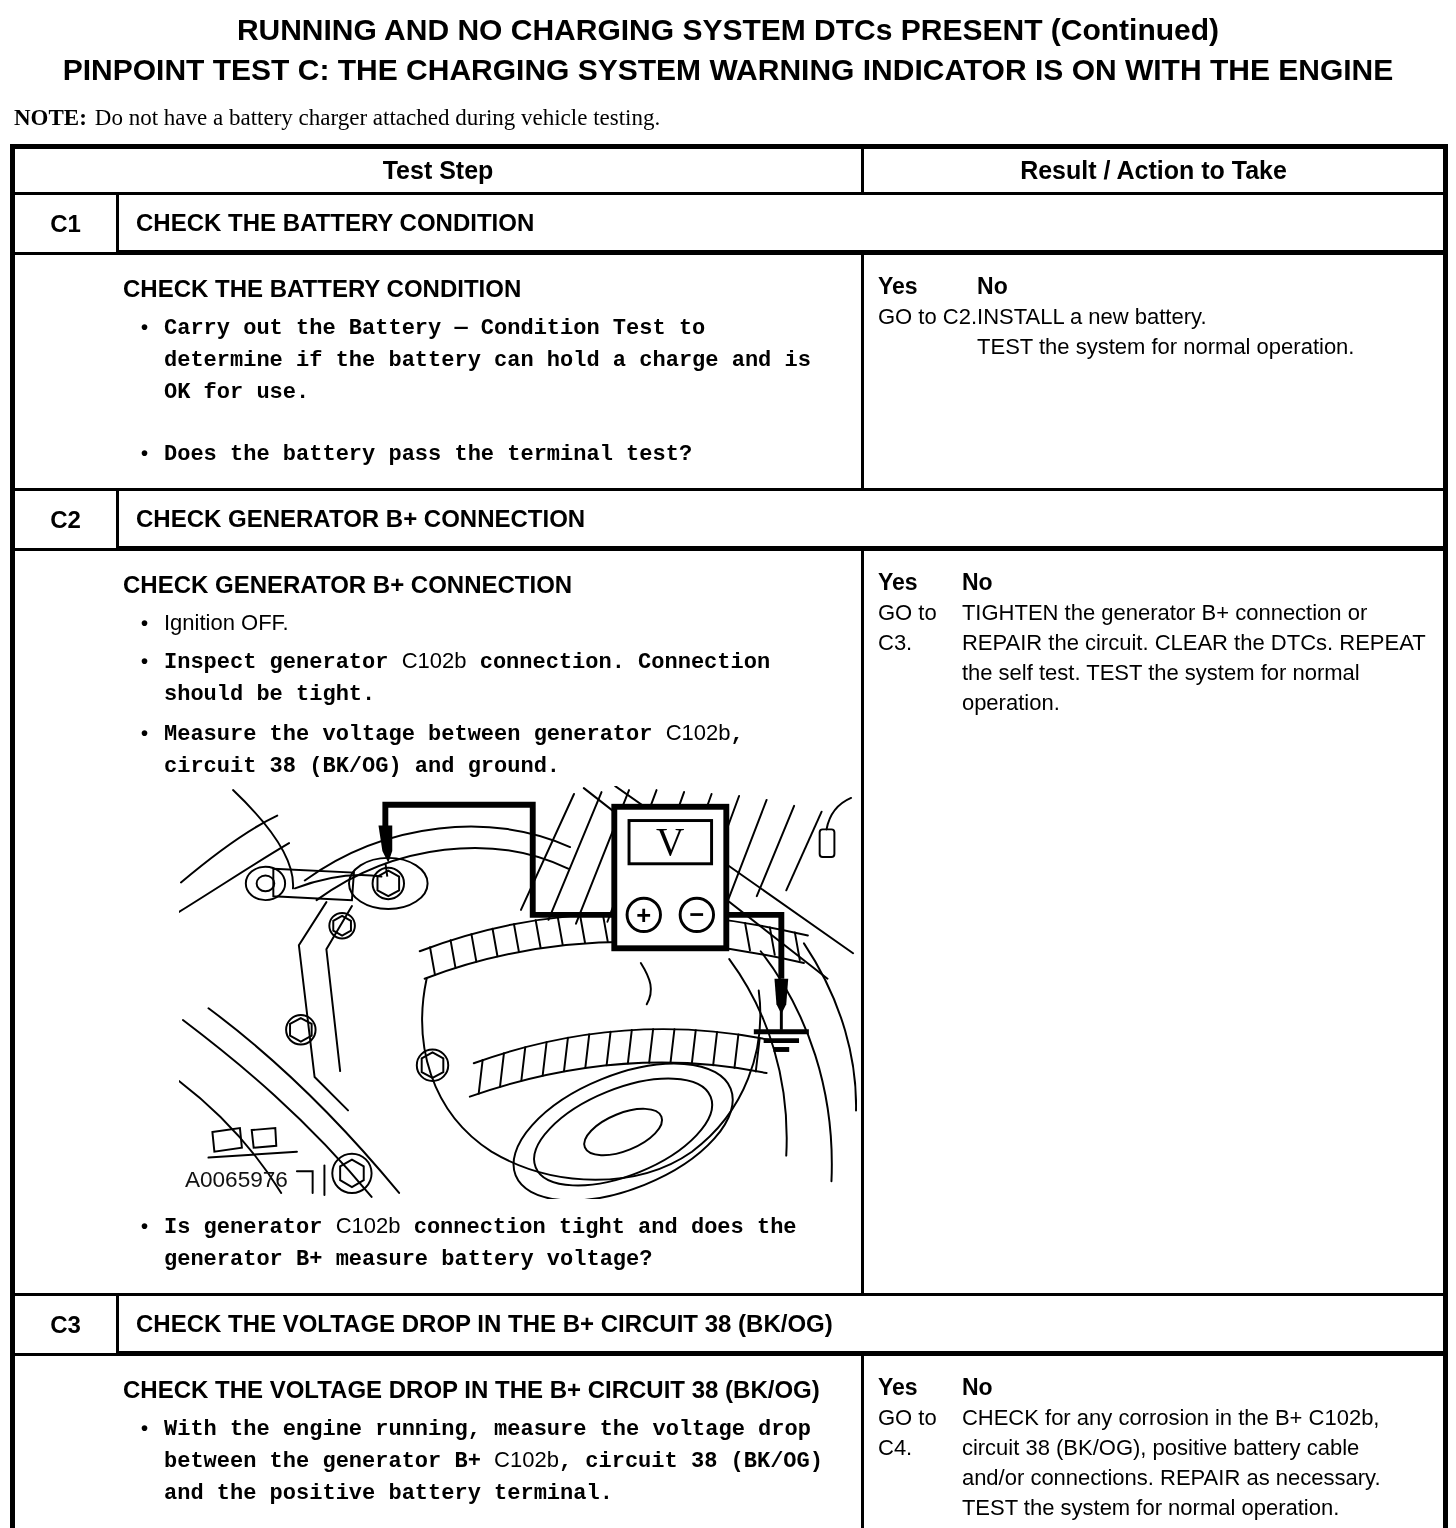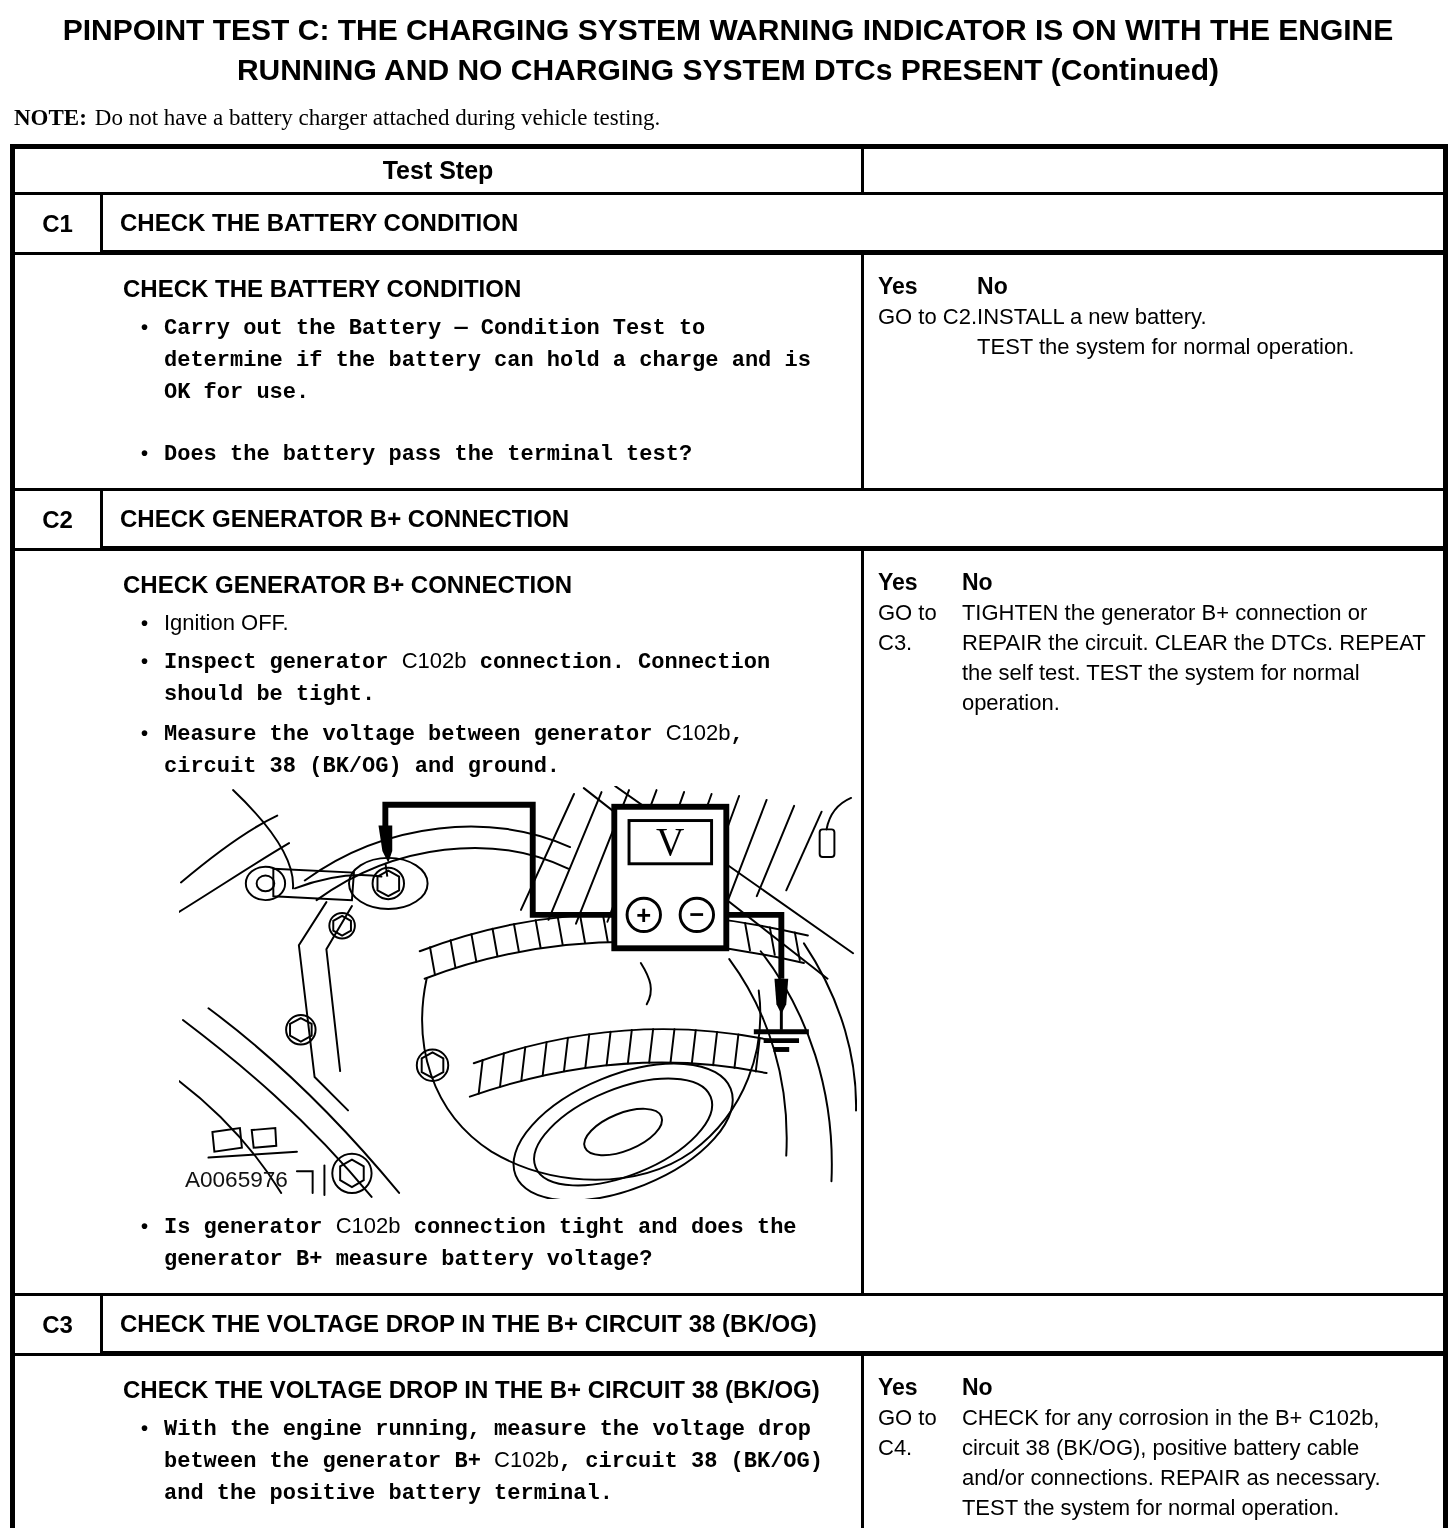--- a/index.html
+++ b/index.html
@@ -8,21 +8,21 @@
   .title .tl{display:block;}
   .note{margin:14px 0 12px 14px;font-family:"Liberation Serif",serif;font-size:23px;line-height:28px;}
   .note-label{font-weight:bold;margin-right:8px;}
   
   .ptable{margin-left:10px;width:1438px;border:5px solid #000;box-sizing:border-box;}
   .thead{display:flex;height:43px;}
   .th-left{width:849px;border-right:3px solid #000;display:flex;align-items:center;justify-content:center;
            font-size:25px;font-weight:bold;box-sizing:border-box;}
   .th-right{flex:1;display:flex;align-items:center;justify-content:center;font-size:25px;font-weight:bold;}
   .step-row{display:flex;border-top:3px solid #000;height:60px;}
-  .step-num{width:88px;border-right:3px solid #000;border-bottom:3px solid #000;display:flex;align-items:center;
+  .step-num{width:104px;border-right:3px solid #000;border-bottom:3px solid #000;display:flex;align-items:center;
             justify-content:center;font-size:24px;font-weight:bold;box-sizing:border-box;}
   .step-title{flex:1;border-bottom:5px solid #000;display:flex;align-items:center;padding-left:17px;
               font-size:24px;font-weight:bold;box-sizing:border-box;}
   .detail-row{display:flex;}
   .detail-left{width:849px;border-right:3px solid #000;box-sizing:border-box;padding:18px 10px 18px 0;}
   .detail-heading{margin-left:108px;font-size:24px;font-weight:bold;line-height:31px;max-width:720px;}
   .bullet{display:flex;margin-left:126px;margin-top:8px;}
   .bullet.gap{margin-top:30px;}
   .marker{width:23px;font-size:20px;font-weight:bold;line-height:30px;}
   .btext{width:670px;font-size:22px;line-height:30px;}
@@ -37,30 +37,31 @@
   
   .fig-label{font-family:"Liberation Sans",sans-serif;font-size:23px;fill:#111;}
   .meter-v{font-family:"Liberation Serif",serif;font-size:40px;fill:#000;}
   .term{font-family:"Liberation Sans",sans-serif;font-size:26px;font-weight:bold;fill:#000;}
 </style>
 </head>
 <body>
 
 <div class="page">
   <h1 class="title">
+    <span class="tl">RUNNING AND NO CHARGING SYSTEM DTCs PRESENT (Continued)</span>
     <span class="tl">PINPOINT TEST C: THE CHARGING SYSTEM WARNING INDICATOR IS ON WITH THE ENGINE</span>
-    <span class="tl">RUNNING AND NO CHARGING SYSTEM DTCs PRESENT (Continued)</span>
   </h1>
   <p class="note">
     <span class="note-label">NOTE:</span><span>Do not have a battery charger attached during vehicle testing.</span>
   </p>
 
   <div class="ptable">
     <div class="thead">
       <div class="th-left">Test Step</div>
+      <div class="th-right">Result / Action to Take</div>
     </div>
     <div id="table-rows">
         <div class="step-row">
           <div class="step-num">C1</div>
           <div class="step-title">CHECK THE BATTERY CONDITION</div>
         </div>
         <div class="detail-row">
           <div class="detail-left">
             <div class="detail-heading">CHECK THE BATTERY CONDITION</div>
             <div class="bullet">

